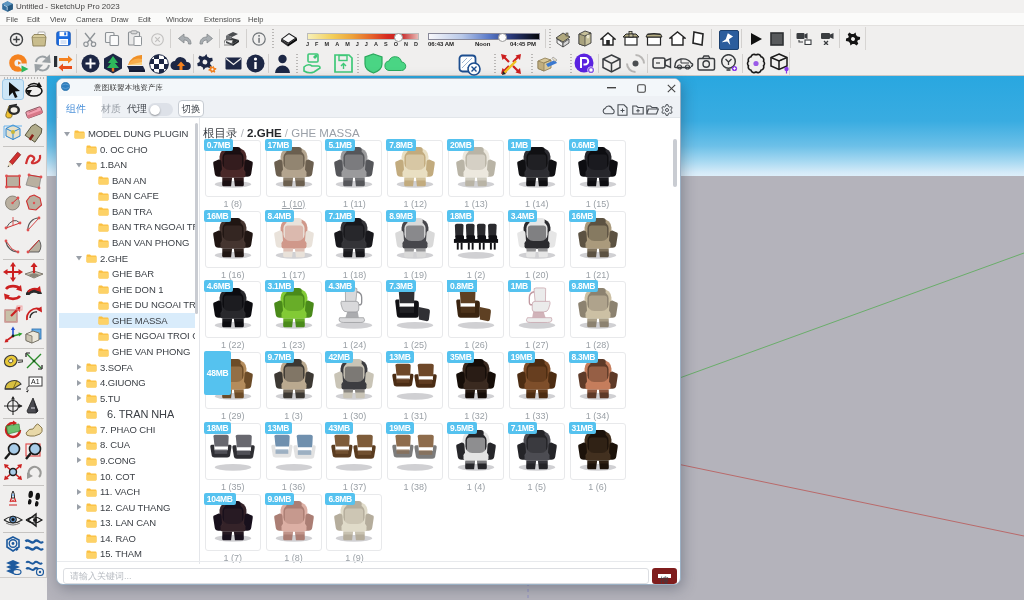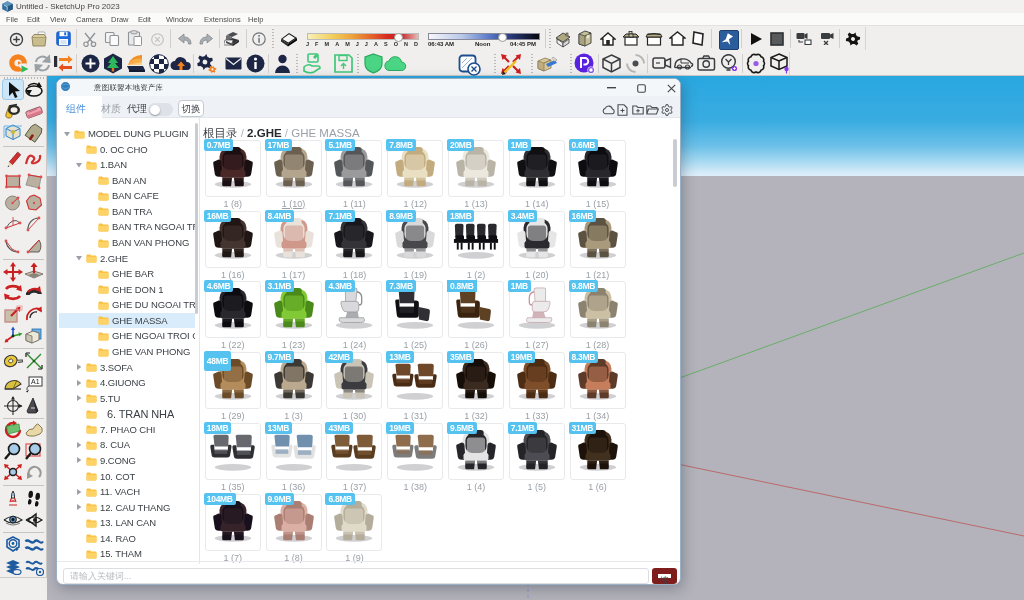--- a/index.html
+++ b/index.html
@@ -1291,21 +1291,21 @@
 <rect x="17" y="2" width="16" height="7" rx="3" fill="#6c4c28"></rect>
 <rect x="15.5" y="10" width="19" height="16" rx="3" fill="#b48c5c" opacity="0.55"></rect>
 <path d="M6,17 Q4,17 4.5,20 L6,30 Q6.5,33 10,33 L14,33 L13,18 Q12.8,15 10,15 Z" fill="#6c4c28"></path>
 <path d="M44,17 Q46,17 45.5,20 L44,30 Q43.5,33 40,33 L36,33 L37,18 Q37.2,15 40,15 Z" fill="#6c4c28"></path>
 <rect x="12" y="26" width="26" height="8" rx="2.5" fill="#b48c5c"></rect>
 <path d="M14,34 L24,34 L23,43 L15,43 Q13.5,43 13.7,41 Z" fill="#6c4c28"></path>
 <path d="M26,34 L36,34 L36.3,41 Q36.5,43 35,43 L27,43 Z" fill="#6c4c28"></path>
 <path d="M14,34 L24,34 L23.7,37 L14.3,37 Z M26,34 L36,34 L36.1,37 L26.3,37 Z" fill="#b48c5c" opacity="0.45"></path>
       </g>
     </svg>
-<div class="abs" style="left:146.8px;top:272.3px;height:12px;padding:4px 3px;background:#55c2ef;border-radius:2px;font-size:8.5px;font-weight:bold;color:#fff;line-height:12px;letter-spacing:-0.3px;">48MB</div>
+<div class="abs" style="left:146.8px;top:272.3px;height:12px;padding:16px 3px;background:#55c2ef;border-radius:2px;font-size:8.5px;font-weight:bold;color:#fff;line-height:12px;letter-spacing:-0.3px;">48MB</div>
 <div class="abs" style="left:147.8px;top:332.3px;width:56px;text-align:center;font-size:9px;color:#9aa0a6;">1 (29)</div>
 <div class="abs" style="left:208.6px;top:273.3px;width:56px;height:57px;background:#fff;border:1px solid #e8e9eb;border-radius:3px;box-sizing:border-box;"></div>
 <svg style="position:absolute;left:210.60000000000002px;top:278.3px;" width="52" height="48" viewBox="0 0 52 48">
       <g transform="translate(2,0) scale(0.96)">
         <ellipse cx="25" cy="41" rx="19" ry="3.5" fill="rgba(120,120,130,0.35)"></ellipse>
         <rect x="11" y="3" width="28" height="26" rx="9" fill="#baa98f"></rect>
 <rect x="14" y="6" width="22" height="20" rx="7" fill="#3c3833"></rect>
 <rect x="17" y="2" width="16" height="7" rx="3" fill="#3c3833"></rect>
 <rect x="15.5" y="10" width="19" height="16" rx="3" fill="#baa98f" opacity="0.55"></rect>
 <path d="M6,17 Q4,17 4.5,20 L6,30 Q6.5,33 10,33 L14,33 L13,18 Q12.8,15 10,15 Z" fill="#3c3833"></path>

